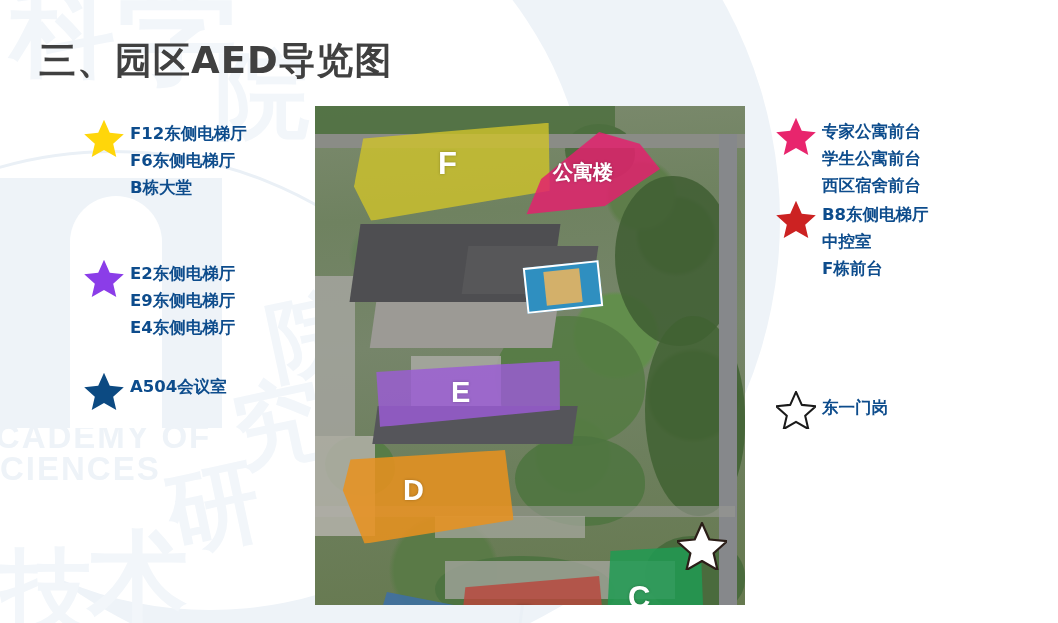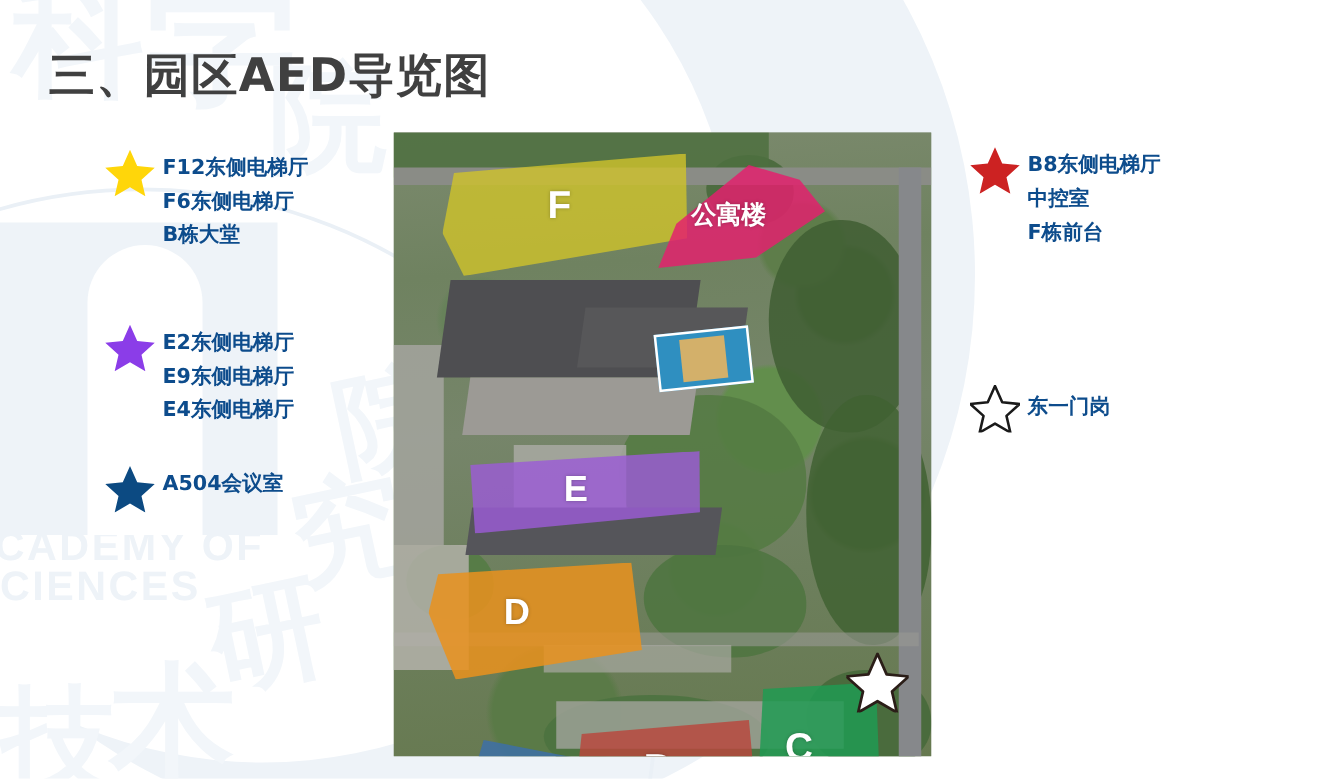--- a/index.html
+++ b/index.html
@@ -166,20 +166,34 @@
         </div>
         <div class="legend-lines">
           <div class="legend-line">A504会议室</div>
         </div>
       </div>
     </div>
   </div>
 
   <div id="legend-right" class="legend-col">
 
+    <div class="legend-group">
+      <div class="legend-row">
+        <div class="star-cell">
+          <svg class="star" width="40" height="38" viewBox="0 0 50 48" aria-hidden="true">
+            <polygon points="25,1 32.3,17.5 50,19.2 36.6,31.2 40.5,48 25,39 9.5,48 13.4,31.2 0,19.2 17.7,17.5" fill="#E8256D"></polygon>
+          </svg>
+        </div>
+        <div class="legend-lines">
+          <div class="legend-line">专家公寓前台</div>
+          <div class="legend-line">学生公寓前台</div>
+          <div class="legend-line">西区宿舍前台</div>
+        </div>
+      </div>
+    </div>
 
     <div class="legend-group" style="">
       <div class="legend-row">
         <div class="star-cell">
           <svg class="star" width="40" height="38" viewBox="0 0 50 48" aria-hidden="true">
             <polygon points="25,1 32.3,17.5 50,19.2 36.6,31.2 40.5,48 25,39 9.5,48 13.4,31.2 0,19.2 17.7,17.5" fill="#CC2222"></polygon>
           </svg>
         </div>
         <div class="legend-lines">
           <div class="legend-line">B8东侧电梯厅</div>

